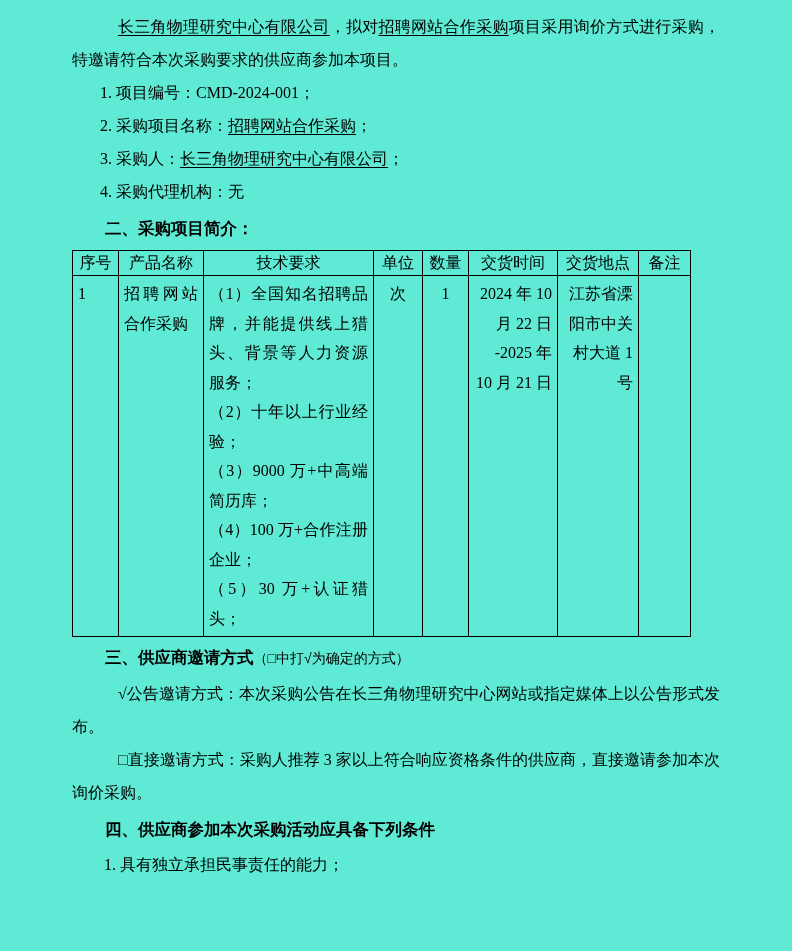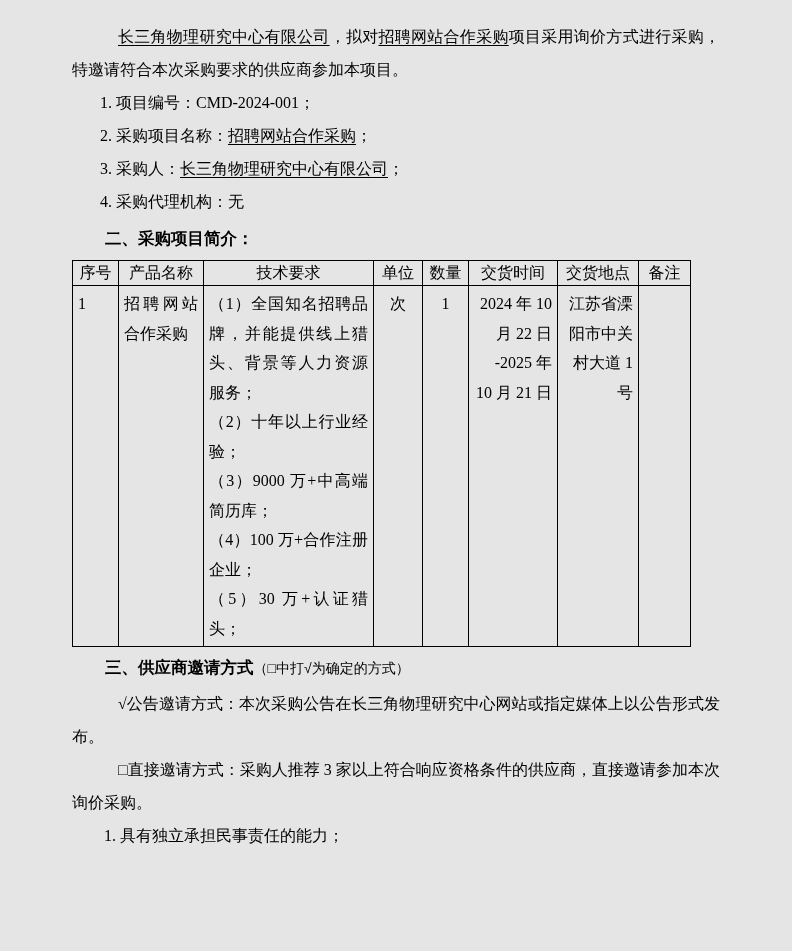--- a/index.html
+++ b/index.html
@@ -5,22 +5,22 @@
   html, body {
     margin: 0;
     padding: 0;
     background: #ffffff;
   }
   .page {
     position: relative;
     width: 792px;
     height: 951px;
     box-sizing: border-box;
-    padding: 20px 72px 0 72px;
-    background: #e5e5e5;
+    padding: 10px 72px 0 72px;
+    background: #5eead4;
     color: #000000;
     font-family: "Liberation Serif", "DejaVu Serif", serif;
     font-size: 16px;
     overflow: hidden;
   }
   .para {
     margin: 0;
     line-height: 33px;
     text-align: justify;
   }
@@ -141,16 +141,17 @@
         <td class="cell-center"></td>
       </tr>
     </tbody>
   </table>
 
   <h3 class="doc-heading"><span>三、供应商邀请方式</span><span class="normal-part">（□中打√为确定的方式）</span></h3>
 
   <p class="para indent">√公告邀请方式：本次采购公告在长三角物理研究中心网站或指定媒体上以公告形式发布。</p>
   <p class="para indent">□直接邀请方式：采购人推荐 3 家以上符合响应资格条件的供应商，直接邀请参加本次询价采购。</p>
 
+  <h3 class="doc-heading">四、供应商参加本次采购活动应具备下列条件</h3>
 
   <p class="list-item-b">1. 具有独立承担民事责任的能力；</p>
 
 </div>
 
 </body></html>

